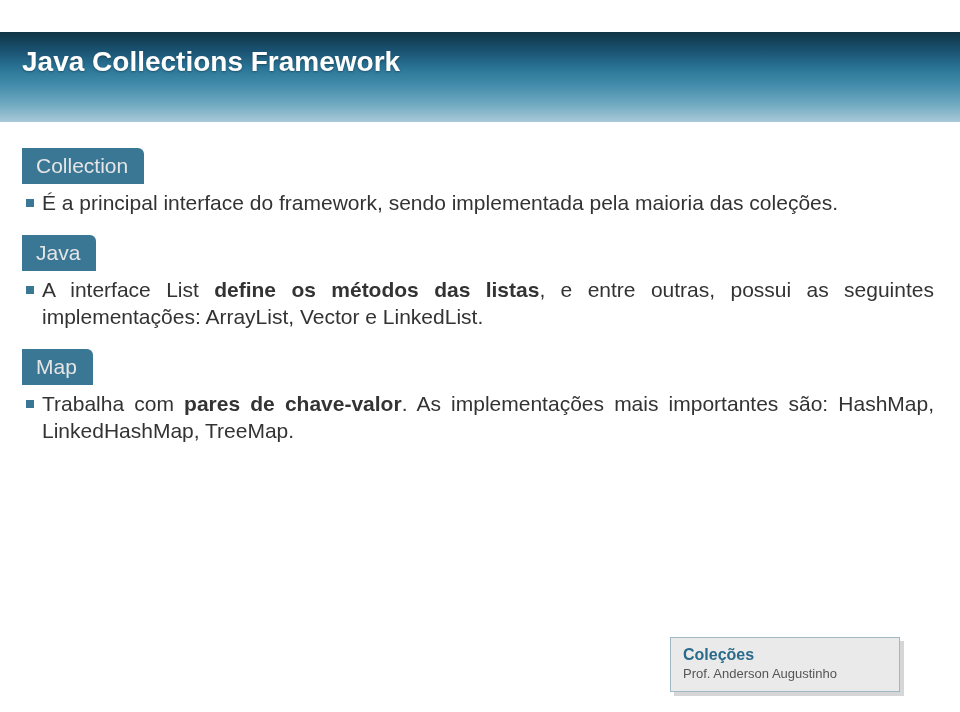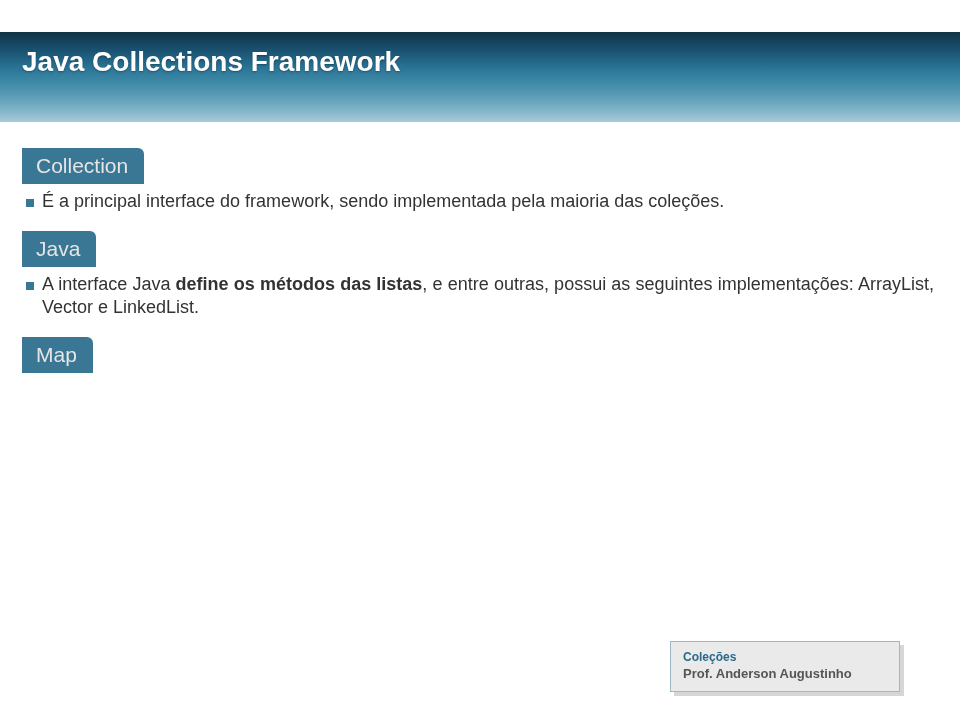--- a/index.html
+++ b/index.html
@@ -40,21 +40,21 @@
     font-size: 21px;
     font-weight: normal;
     padding: 6px 16px 6px 14px;
     border-radius: 0 6px 0 0;
     margin-bottom: 0;
   }
   .block {
     margin-bottom: 8px;
   }
   .desc {
-    font-size: 18px;
+    font-size: 21px;
     color: #333333;
     line-height: 1.28;
     text-align: justify;
     padding: 6px 4px 10px 20px;
     position: relative;
   }
   .desc::before {
     content: "";
     position: absolute;
     left: 4px;
@@ -68,54 +68,54 @@
     right: 60px;
     bottom: 20px;
     width: 230px;
     background: #eaeaea;
     border: 1px solid #a0b8c4;
     padding: 8px 12px;
     box-shadow: 4px 4px 0 #d6d6d6;
   }
   .footer-title {
     color: #2a6a8a;
-    font-size: 12px;
+    font-size: 16px;
     font-weight: bold;
     margin-bottom: 2px;
   }
   .footer-line {
     color: #555;
     font-size: 13px;
     line-height: 1.3;
-    font-weight: bold;
   }
   .bold { font-weight: bold; }
 </style>
 </head>
 <body>
 
 <div class="header">
   <div class="title">Java Collections Framework</div>
 </div>
 
 <div class="content">
 
   <div class="block">
     <div class="tab">Collection</div>
     <div class="desc"><span>É a principal interface do framework, sendo implementada pela maioria das coleções.</span></div>
   </div>
 
   <div class="block">
     <div class="tab">Java</div>
-    <div class="desc"><span>A interface Java </span><span class="bold">define os métodos das listas</span><span>, e entre outras, possui as seguintes implementações: ArrayList, Vector e LinkedList.</span></div>
+    <div class="desc"><span>A interface List </span><span class="bold">define os métodos das listas</span><span>, e entre outras, possui as seguintes implementações: ArrayList, Vector e LinkedList.</span></div>
   </div>
 
 
   <div class="block">
     <div class="tab">Map</div>
+    <div class="desc"><span>Trabalha com </span><span class="bold">pares de chave-valor</span><span>. As implementações mais importantes são: HashMap, LinkedHashMap, TreeMap.</span></div>
   </div>
 
 </div>
 
 <div class="footer-box">
   <div class="footer-title">Coleções</div>
   <div class="footer-line">Prof. Anderson Augustinho</div>
 </div>
 
 </body></html>

